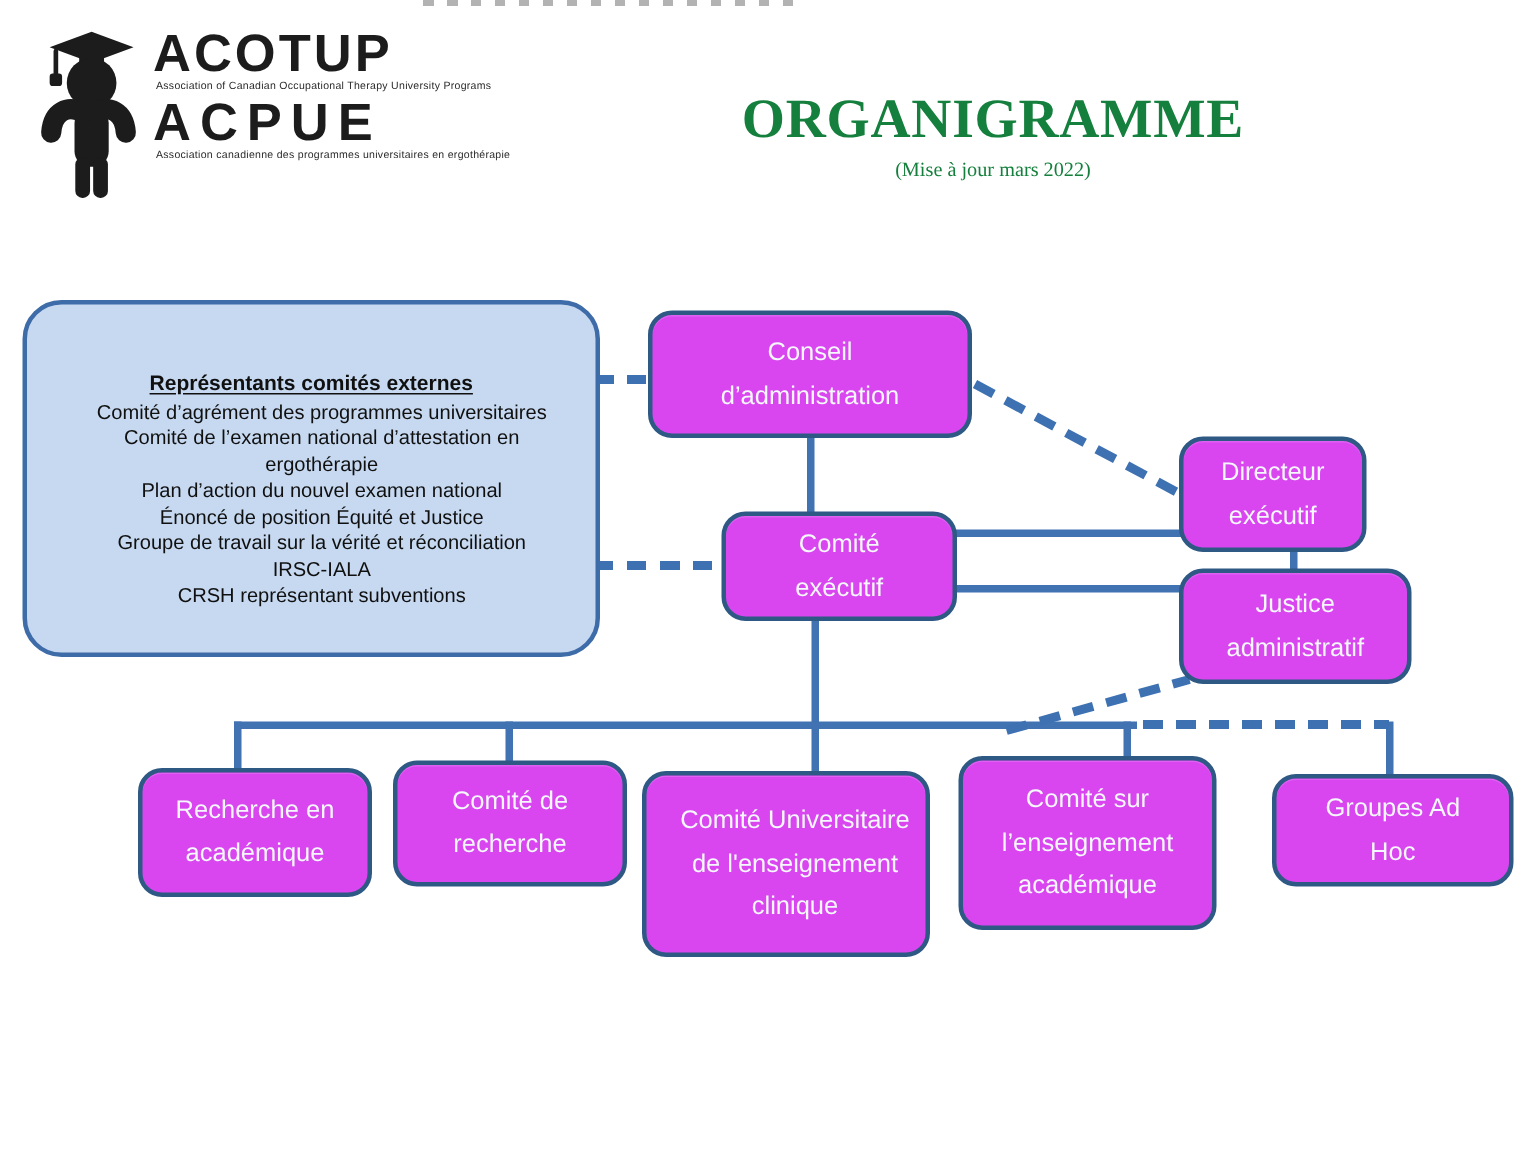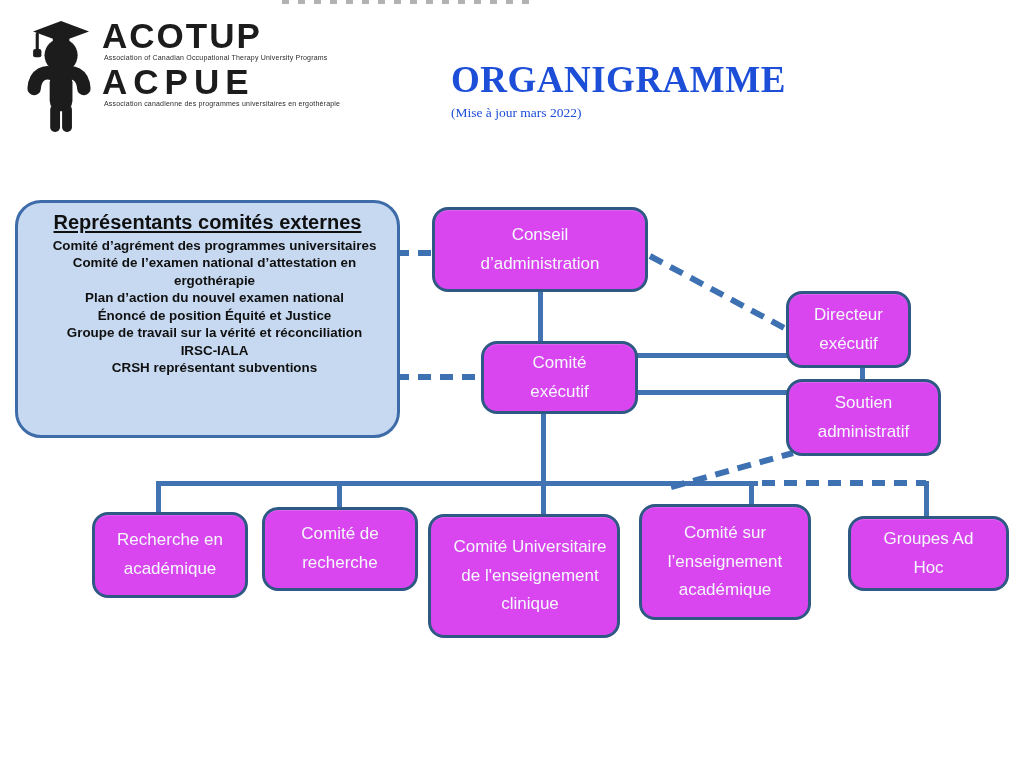--- a/index.html
+++ b/index.html
@@ -12,32 +12,32 @@
 
   
   .logo{position:absolute;left:26px;top:18px;width:330px;height:122px;display:flex;}
   .logo-figure{width:66px;height:116px;flex:none;}
   .logo-text{margin-left:10px;color:#1c1c1c;}
   .logo-acro{font-weight:bold;font-size:35px;line-height:1.0;letter-spacing:2px;color:#1c1c1c;}
   .logo-acro.fr{letter-spacing:6px;}
   .logo-sub{font-size:7px;color:#2a2a2a;margin:1px 0 3px 2px;letter-spacing:.2px;}
 
   
-  .header{position:absolute;left:451px;top:58px;width:460px;text-align:left;
-          font-family:"Liberation Serif",serif;color:#1d4ed8;}
+  .header{position:absolute;left:432px;top:58px;width:460px;text-align:center;
+          font-family:"Liberation Serif",serif;color:#15803d;}
   .header h1{margin:0;font-size:37px;font-weight:bold;letter-spacing:.5px;}
   .header .sub{font-size:13.5px;margin-top:4px;}
 
   
   .panel{position:absolute;left:15px;top:200px;width:385px;height:238px;box-sizing:border-box;
          background:#c6d9f1;border:3px solid #3e6ca8;border-radius:26px;
          padding:8px 12px 4px;text-align:center;color:#101010;}
-  .panel-title{font-size:20px;font-weight:bold;text-decoration:underline;
-               text-underline-offset:2px;margin-bottom:3px;}
-  .panel-item{font-size:13.4px;font-weight:bold;line-height:1.3;margin-left:14px;}
+  .panel-title{font-size:14px;font-weight:bold;text-decoration:underline;
+               text-underline-offset:2px;margin-bottom:3px;margin-top:36px;}
+  .panel-item{font-size:13.4px;font-weight:normal;line-height:1.3;margin-left:14px;}
 
   
   .ln{position:absolute;background:#4173b3;}
   .ln-dash{position:absolute;height:6px;
     background:repeating-linear-gradient(90deg,#3d71b1 0 13px,transparent 13px 22px);}
   #svg-overlay{position:absolute;left:0;top:0;width:1024px;height:768px;pointer-events:none;}
 
   
   .node{position:absolute;box-sizing:border-box;background:#d946ef;border:3px solid #2e5984;
         border-radius:16px;color:#f4f7fb;display:flex;align-items:center;justify-content:center;
@@ -120,21 +120,21 @@
     <div class="panel-item">IRSC-IALA</div>
     <div class="panel-item">CRSH représentant subventions</div>
   </div>
 
   <div class="node" id="n-conseil">Conseil
 d’administration</div>
   <div class="node" id="n-executif">Comité
 exécutif</div>
   <div class="node" id="n-directeur">Directeur
 exécutif</div>
-  <div class="node" id="n-soutien">Soutien
+  <div class="node" id="n-soutien">Justice
 administratif</div>
   <div class="node" id="n-rech">Recherche en
 académique</div>
   <div class="node" id="n-comrech">Comité de
 recherche</div>
   <div class="node" id="n-univ">Comité Universitaire
 de l'enseignement
 clinique</div>
   <div class="node" id="n-ens">Comité sur
 l’enseignement

